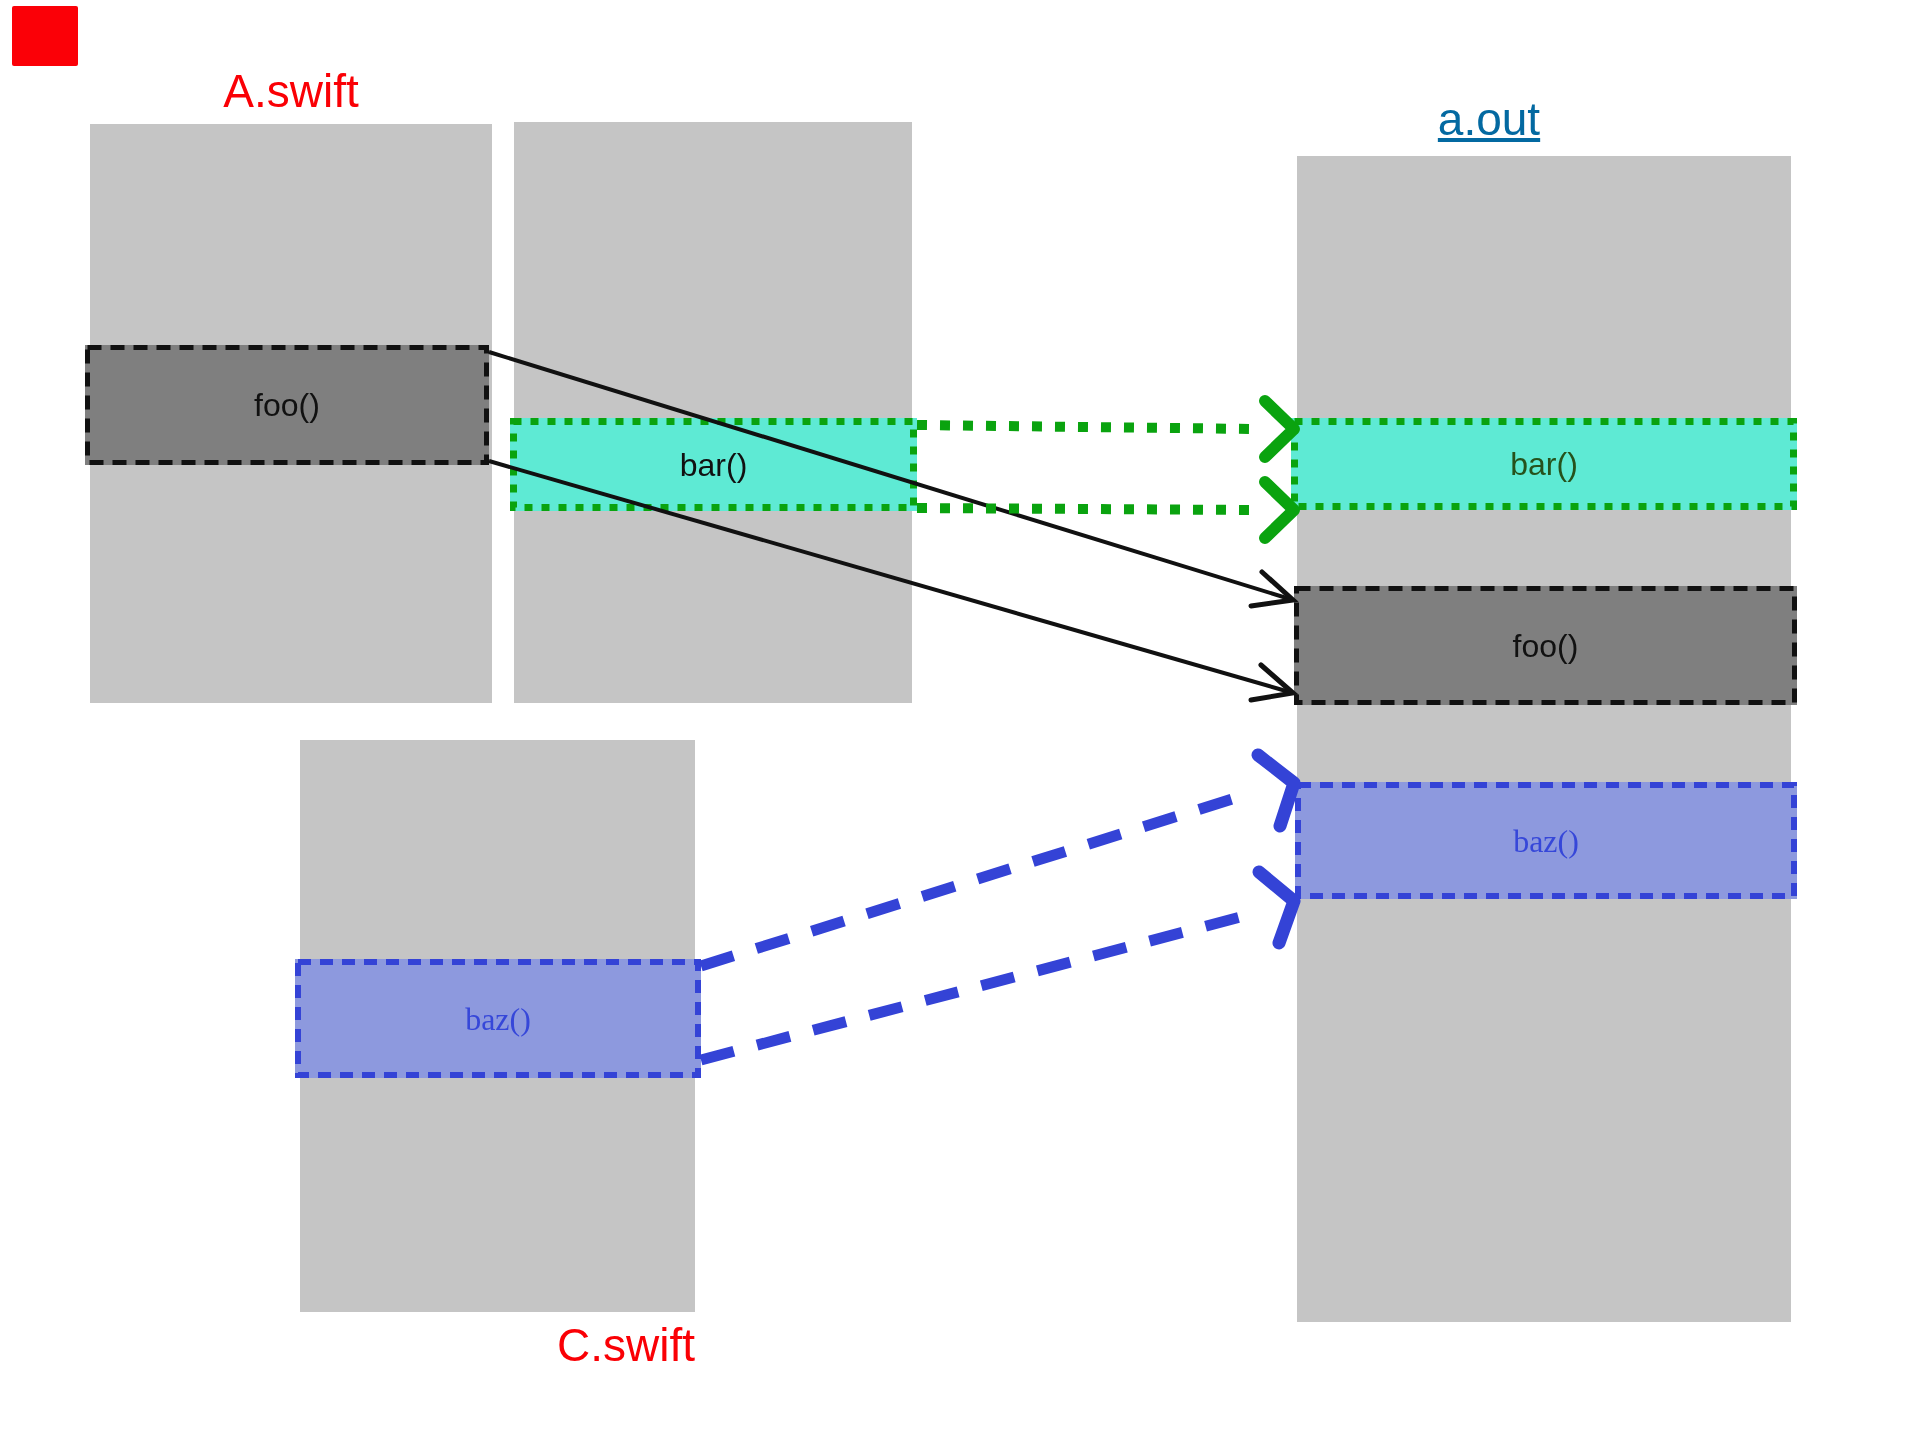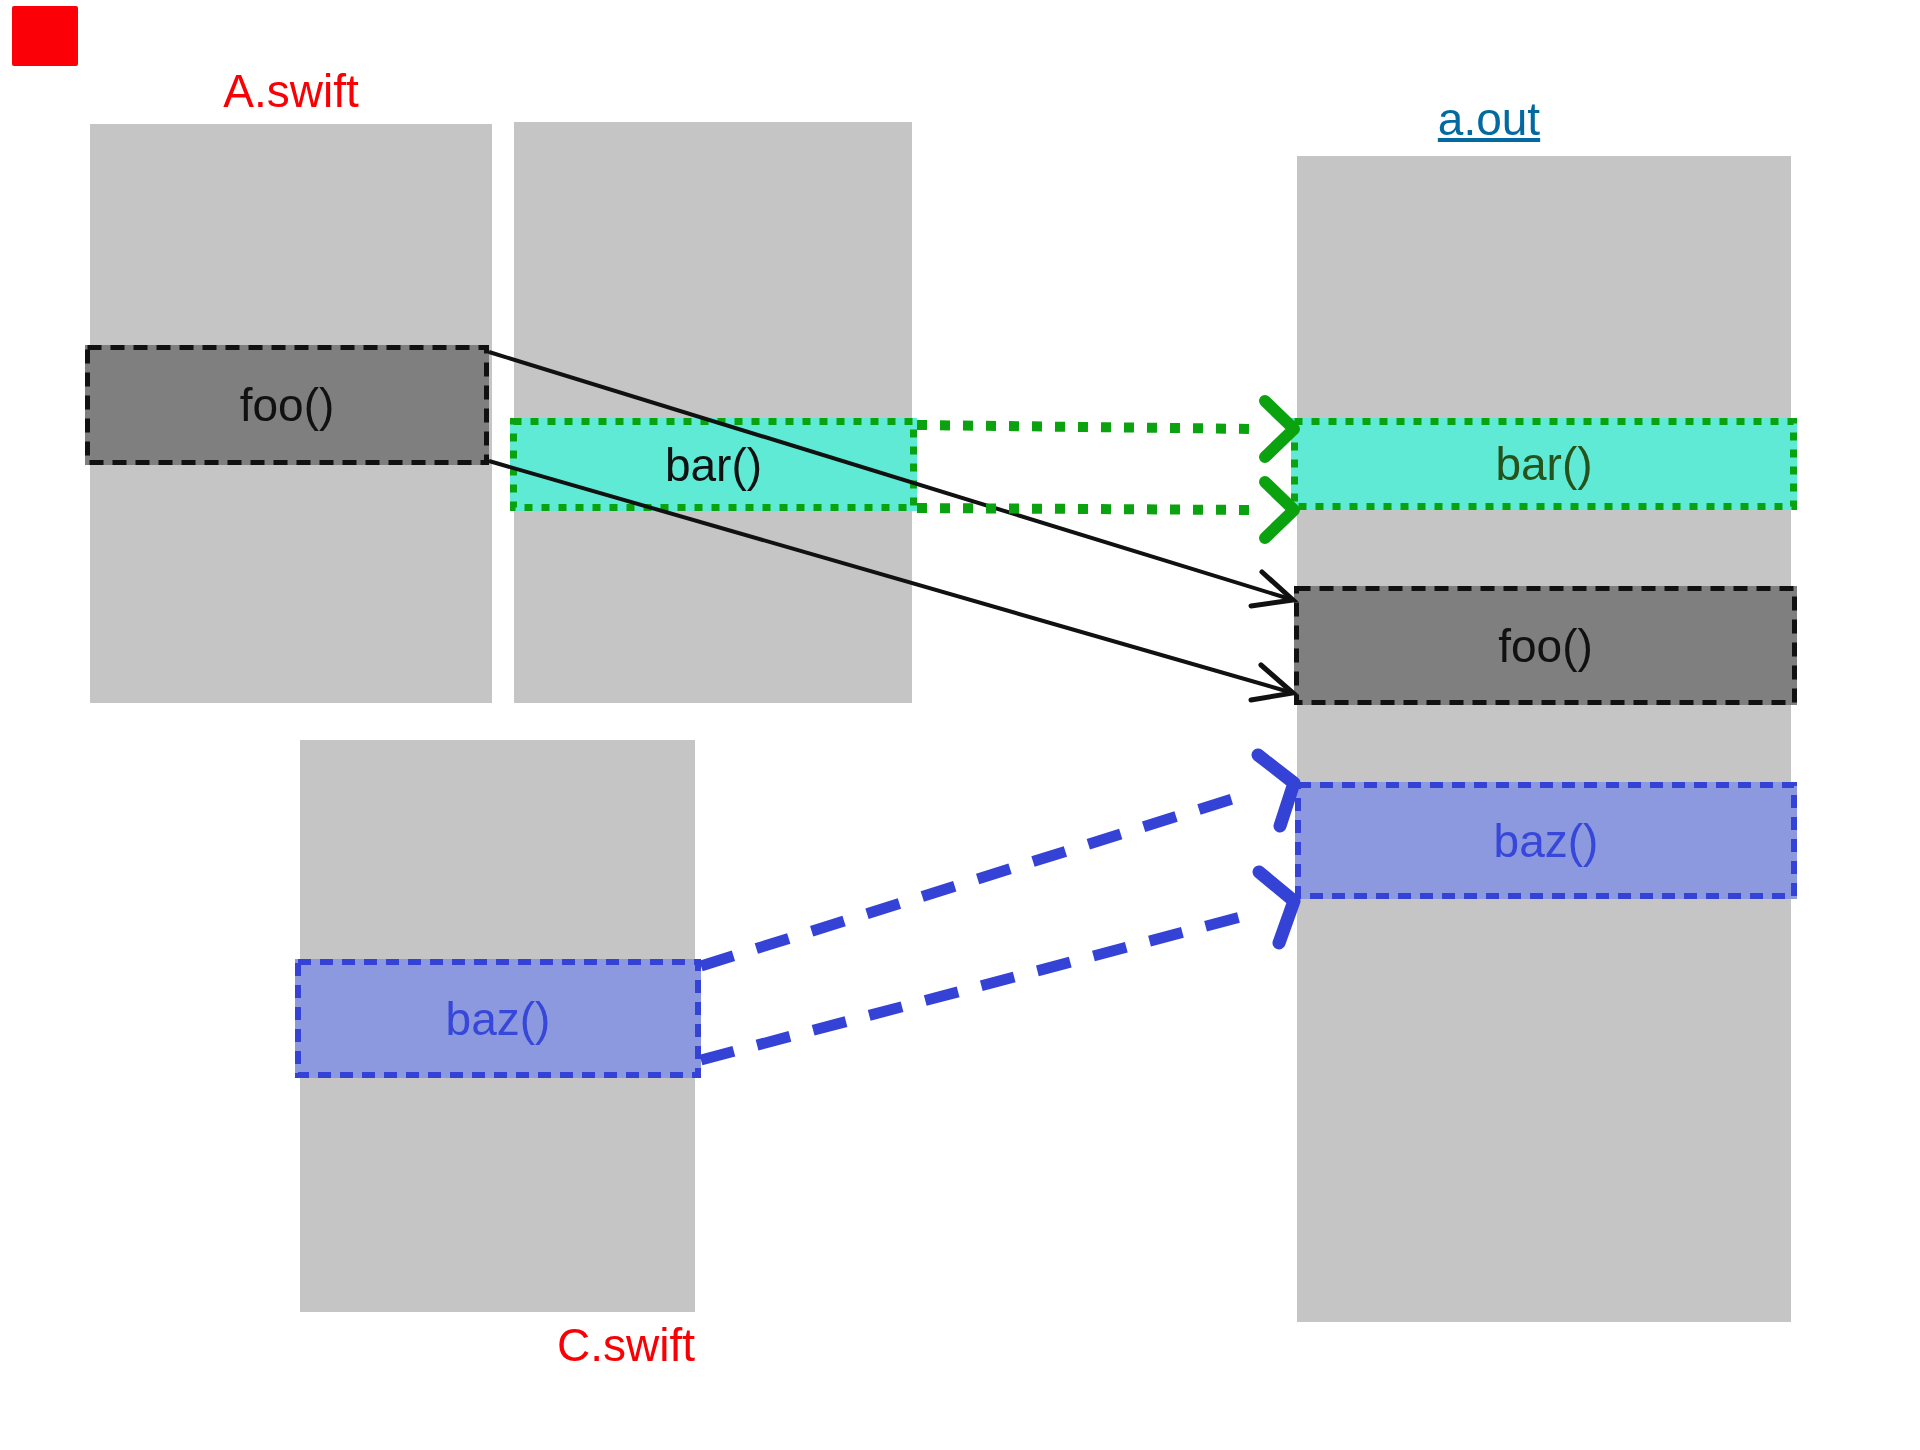--- a/index.html
+++ b/index.html
@@ -15,25 +15,25 @@
   .box-out{left:1297px;top:156px;width:494px;height:1166px;}
   .file-label{
     position:absolute;font-size:46px;line-height:50px;text-align:center;color:#fa0005;white-space:nowrap;
   }
   .label-a{left:90px;top:66px;width:402px;}
   .label-b{left:494px;top:64px;width:398px;}
   .label-c{left:300px;top:1320px;width:395px;text-align:right;}
   .label-out{left:1242px;top:94px;width:494px;color:#0369a1;text-decoration:underline;}
   .symbol{
     position:absolute;display:flex;align-items:center;justify-content:center;
-    font-size:46px;line-height:46px;text-align:right;
+    font-size:32px;line-height:46px;text-align:right;
   }
   .sym-foo{background:#7f7f7f;color:#111111;}
   .sym-bar{background:#5eead4;color:#111111;}
-  .sym-baz{background:#8d99de;color:#3647d9;}
+  .sym-baz{background:#8d99de;color:#3647d9;font-family:Liberation Serif, serif;}
   .foo-a{left:85px;top:345px;width:404px;height:120px;}
   .bar-b{left:510px;top:418px;width:407px;height:93px;}
   .baz-c{left:295px;top:959px;width:406px;height:119px;}
   .bar-out{left:1291px;top:418px;width:506px;height:92px;color:#26521c;}
   .foo-out{left:1294px;top:586px;width:503px;height:119px;}
   .baz-out{left:1295px;top:782px;width:502px;height:117px;}
   .overlay{position:absolute;left:0;top:0;pointer-events:none;}
   .border-foo{fill:none;stroke:#111111;stroke-width:5;stroke-dasharray:14 9;}
   .border-bar{fill:none;stroke:#0aa30f;stroke-width:7;stroke-dasharray:8 9;}
   .border-baz{fill:none;stroke:#3443d6;stroke-width:6;stroke-dasharray:13 9;}

